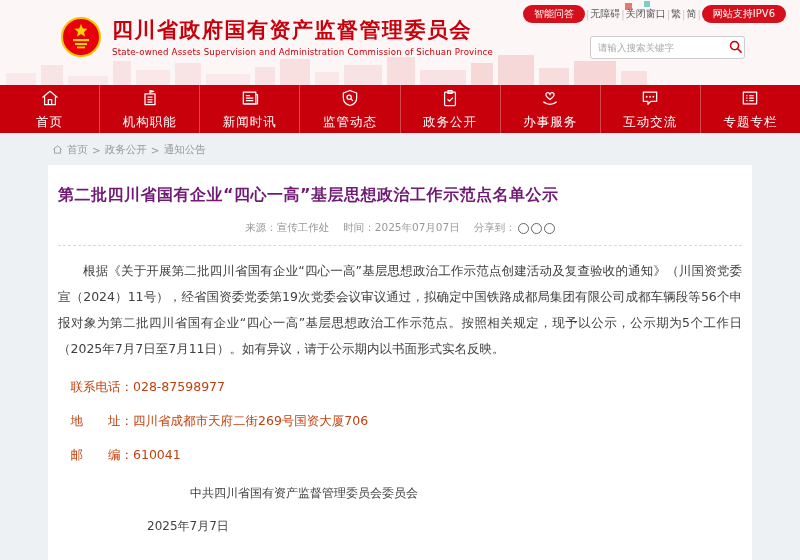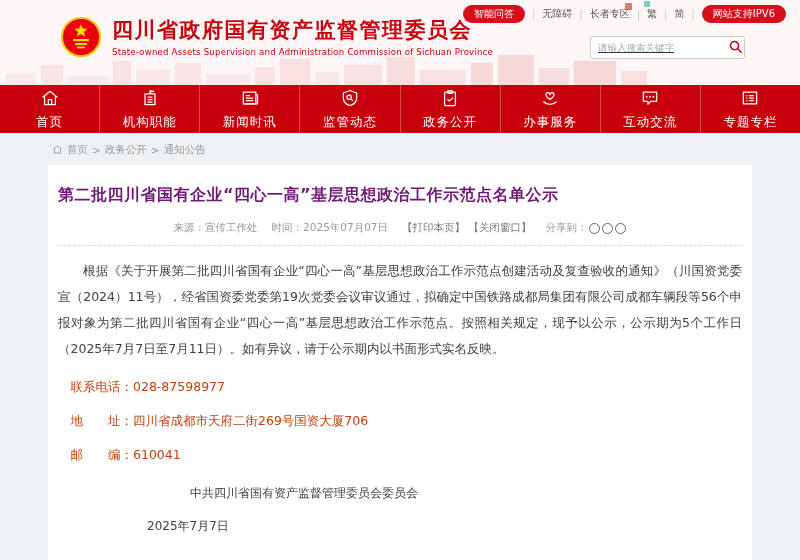--- a/index.html
+++ b/index.html
@@ -2,36 +2,36 @@
 <html><head>
 <meta charset="utf-8">
 <style>
   * { margin:0; padding:0; box-sizing:border-box; }
   html,body { width:800px; height:560px; overflow:hidden;
     font-family:"DejaVu Sans","Liberation Sans",sans-serif; background:#eef1f3; }
 
   
   .banner { position:relative; height:85px; background:#fdf6f6; overflow:hidden; }
   .topbar { position:absolute; top:5px; right:14px; display:flex; align-items:center;
-    gap:7px; font-size:10px; color:#555; z-index:5;text-align:center; }
+    gap:1px; font-size:10px; color:#555; z-index:5;text-align:center; }
   .topbar a { color:#555; text-decoration:none; cursor:pointer; }
   .pill { background:#d5101c; color:#fff; border-radius:10px; padding:2px 11px;
     font-size:10px; cursor:pointer; }
   .sep { color:#c9c9c9; }
   .deco-sq { position:absolute; z-index:1; }
 
   .banner-main { position:relative; z-index:4; display:flex; justify-content:space-between;
     padding:16px 55px 0 60px; }
   .brand { display:flex; gap:10px; }
   .brand-cn { font-size:21px; font-weight:bold; color:#c7000b; letter-spacing:1.5px; }
   .brand-en { font-size:8.6px; color:#c7000b; margin-top:3px; letter-spacing:.2px; }
   .searchbox { margin-top:20px; width:155px; height:23px; background:#fff;
     border:1px solid #ccc; border-radius:3px; display:flex; align-items:center; }
   .searchbox input { flex:1; border:none; outline:none; font-size:9.5px; padding:0 7px;
-    color:#333; background:transparent; font-family:inherit;text-decoration:underline; }
+    color:#333; background:transparent; font-family:inherit; }
   .searchbox input::placeholder { color:#aaa; }
   .search-btn { width:26px; height:21px; border:none; background:transparent;
     display:flex; align-items:center; justify-content:center; cursor:pointer; }
 
   .skyline { position:absolute; bottom:0; left:0; right:0; height:34px; display:flex;
     align-items:flex-end; gap:5px; padding:0 6px; z-index:1; }
   .sk { background:#c7000b; }
 
   
   .mainnav { display:flex; height:48px; background:#c7000b; }
@@ -68,21 +68,21 @@
 </style>
 </head>
 <body>
 
 <div class="banner">
   <div class="topbar">
     <span class="pill">智能问答</span>
     <span class="sep">|</span>
     <a>无障碍</a>
     <span class="sep">|</span>
-    <a>长者专区</a>
+    <a>关闭窗口</a>
     <span class="sep">|</span>
     <a>繁</a>
     <span class="sep">|</span>
     <a>简</a>
     <span class="sep">|</span>
     <span class="pill">网站支持IPV6</span>
   </div>
 
   <div class="banner-main">
     <div class="brand">
@@ -224,24 +224,20 @@
     <span>&gt;</span>
     <span>通知公告</span>
   </div>
 
   <div class="card">
     <div class="art-title">第二批四川省国有企业“四心一高”基层思想政治工作示范点名单公示</div>
 
     <div class="meta">
       <span>来源：宣传工作处</span>
       <span>时间：2025年07月07日</span>
-      <span>
-        <span class="lnk">【打印本页】</span>
-        <span class="lnk">【关闭窗口】</span>
-      </span>
       <span class="share">
         <span>分享到：</span>
         <span class="share-dot"></span>
         <span class="share-dot"></span>
         <span class="share-dot"></span>
       </span>
     </div>
 
     <div class="dashline"></div>
 

